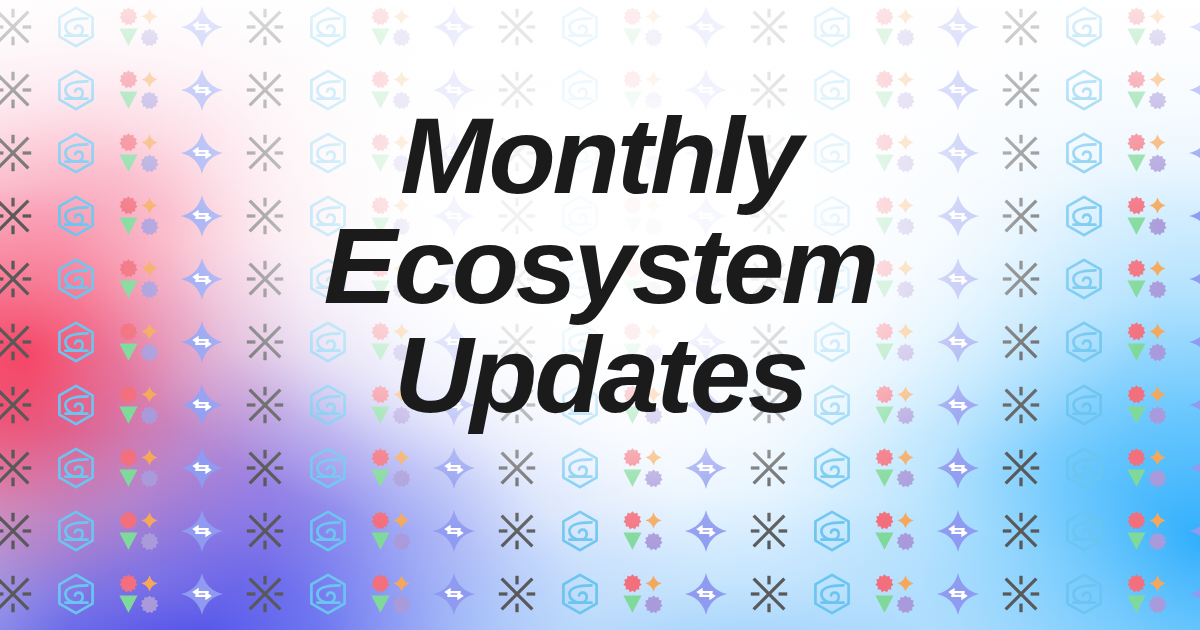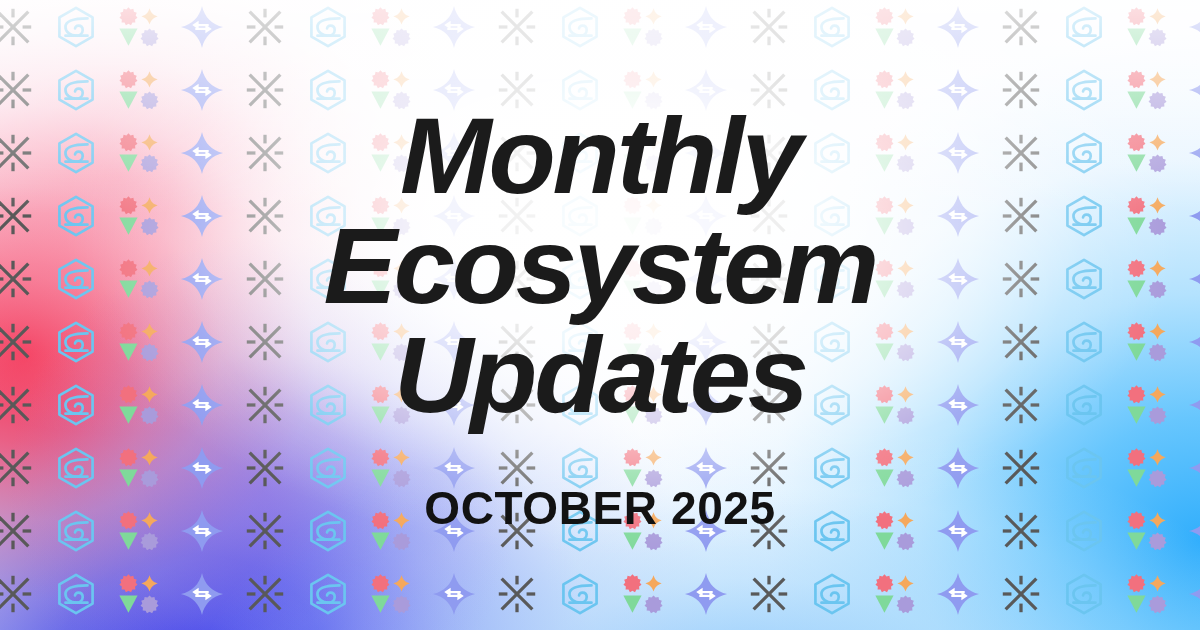--- a/index.html
+++ b/index.html
@@ -1967,16 +1967,15 @@
       </div>
     </div>
 
   <div class="wash wash-veil"></div>
   <div class="wash wash-top"></div>
 
   <div id="headline-block">
     <div class="title-line l1">Monthly</div>
     <div class="title-line l2">Ecosystem</div>
     <div class="title-line l3">Updates</div>
-    <div id="subtitle">OCTOBER 2025</div>
   </div>
 
 </div>
 
 </body></html>

